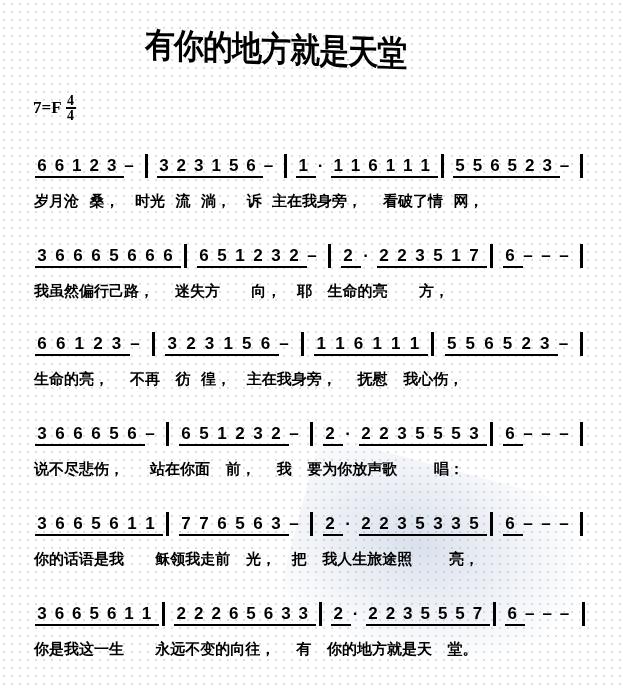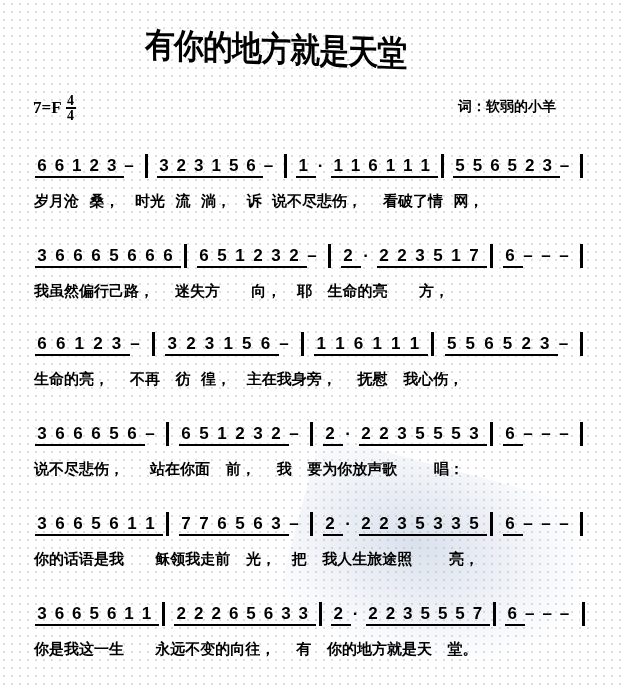--- a/index.html
+++ b/index.html
@@ -42,21 +42,20 @@
 <div class="key">
   <span>7=F</span>
   <span class="frac">
     <span>4</span>
     <span class="bar"></span>
     <span>4</span>
   </span>
 </div>
 
 <div class="credits">
-  <div>词：软弱的小羊</div>
 </div>
 
 <div id="score">
     <div class="row" style="top: 152px;">
       <div class="notes">
         <span class="n" style="left: 36px;">6</span>
         <div class="u1" style="left: 35px; width: 19.4194px;"></div>
         <span class="n" style="left: 53.4194px;">6</span>
         <div class="u1" style="left: 52.4194px; width: 19.4194px;"></div>
         <span class="n" style="left: 70.8387px;">1</span>
@@ -105,21 +104,21 @@
         <div class="u1" style="left: 487.903px; width: 19.4194px;"></div>
         <span class="n" style="left: 506.323px;">5</span>
         <div class="u1" style="left: 505.323px; width: 19.4194px;"></div>
         <span class="n" style="left: 523.742px;">2</span>
         <div class="u1" style="left: 522.742px; width: 19.4194px;"></div>
         <span class="n" style="left: 541.161px;">3</span>
         <div class="u1" style="left: 540.161px; width: 19.4194px;"></div>
         <span class="n" style="left: 558.581px;">–</span>
         <div class="bl" style="left: 580px;"></div>
       </div>
-      <div class="lyrics">岁月沧  桑，   时光  流  淌，   诉  说不尽悲伤，    看破了情  网，</div>
+      <div class="lyrics">岁月沧  桑，   时光  流  淌，   诉  主在我身旁，    看破了情  网，</div>
     </div>
     <div class="row" style="top: 242px;">
       <div class="notes">
         <span class="n" style="left: 36px;">3</span>
         <div class="u1" style="left: 35px; width: 20px;"></div>
         <span class="n" style="left: 54px;">6</span>
         <div class="u1" style="left: 53px; width: 20px;"></div>
         <span class="n" style="left: 72px;">6</span>
         <div class="u1" style="left: 71px; width: 20px;"></div>
         <span class="n" style="left: 90px;">6</span>

